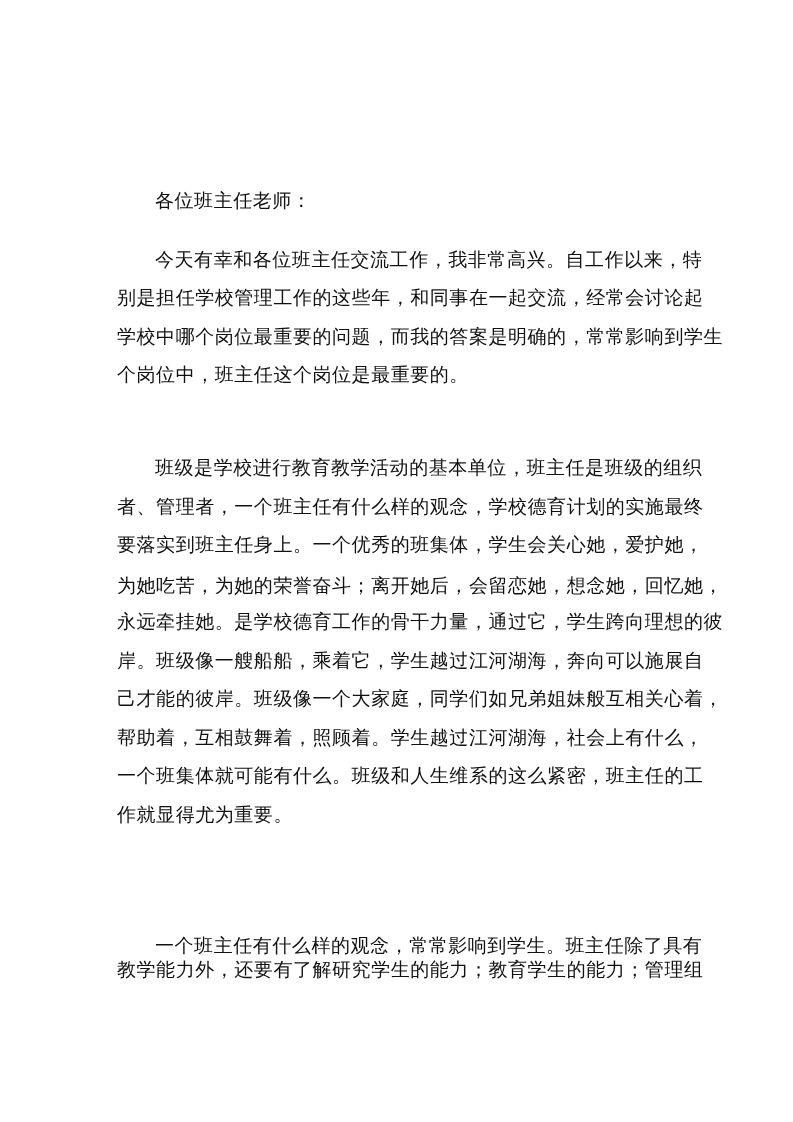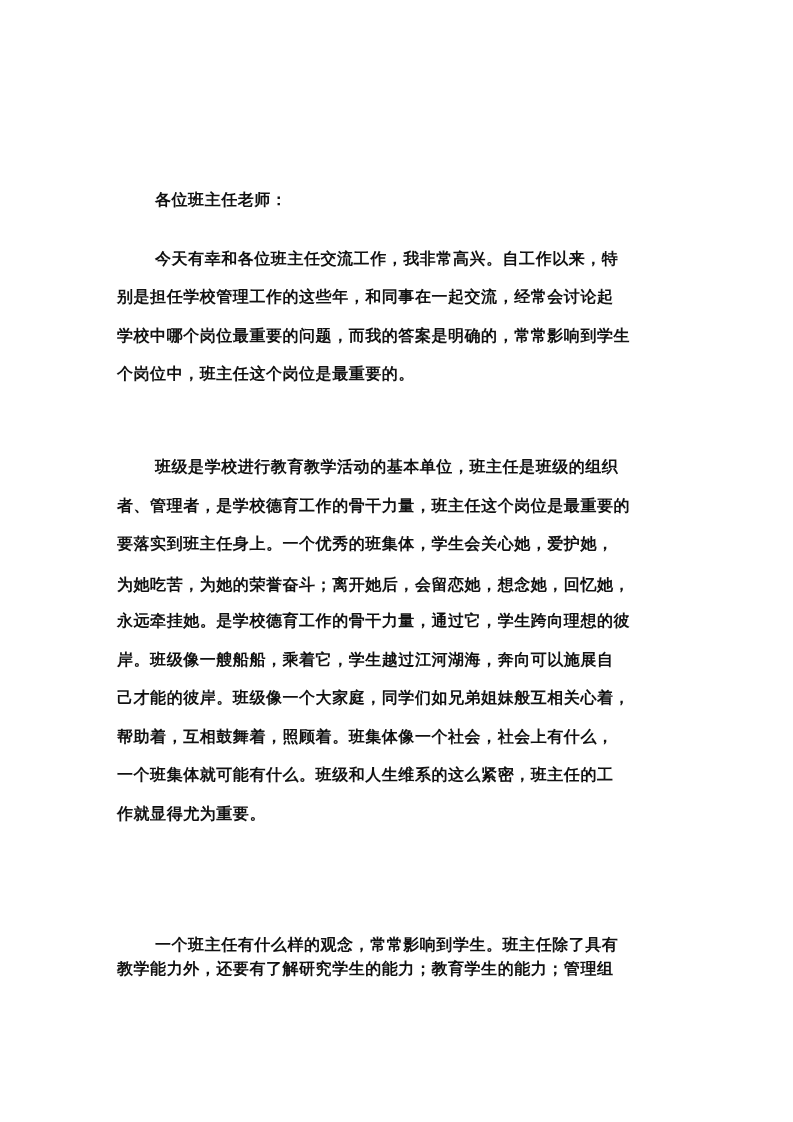--- a/index.html
+++ b/index.html
@@ -1,44 +1,44 @@
 <!DOCTYPE html>
 <html><head>
   <meta charset="utf-8">
   <style>
     html, body { margin: 0; padding: 0; background: #ffffff; }
     body { width: 793px; height: 1122px; position: relative; overflow: hidden;
            font-family: "DejaVu Serif", "Liberation Serif", serif; color: #111111; }
     .page { position: absolute; left: 117px; top: 0; width: 584px; }
-    .line { position: absolute; left: 0; white-space: nowrap; font-size: 16px; line-height: 24px;
-            letter-spacing: 0.55px; font-weight: bold; }
+    .line { position: absolute; left: 0; white-space: nowrap; font-size: 19px; line-height: 24px;
+            letter-spacing: 0.55px; }
     .indent { left: 38px; }
   </style>
 </head>
 <body>
 
 <div class="page">
   <div class="line indent" style="top:188px">各位班主任老师：</div>
 
   <div>
     <div class="line indent" style="top:247px">今天有幸和各位班主任交流工作，我非常高兴。自工作以来，特</div>
     <div class="line" style="top:285px">别是担任学校管理工作的这些年，和同事在一起交流，经常会讨论起</div>
     <div class="line" style="top:324px">学校中哪个岗位最重要的问题，而我的答案是明确的，常常影响到学生</div>
     <div class="line" style="top:362px">个岗位中，班主任这个岗位是最重要的。</div>
   </div>
 
   <div>
     <div class="line indent" style="top:455px">班级是学校进行教育教学活动的基本单位，班主任是班级的组织</div>
-    <div class="line" style="top:494px">者、管理者，是学校德育工作的骨干力量，班主任这个岗位是最重要的</div>
+    <div class="line" style="top:494px">者、管理者，一个班主任有什么样的观念，学校德育计划的实施最终</div>
     <div class="line" style="top:532px">要落实到班主任身上。一个优秀的班集体，学生会关心她，爱护她，</div>
     <div class="line" style="top:573px">为她吃苦，为她的荣誉奋斗；离开她后，会留恋她，想念她，回忆她，</div>
     <div class="line" style="top:609px">永远牵挂她。是学校德育工作的骨干力量，通过它，学生跨向理想的彼</div>
     <div class="line" style="top:648px">岸。班级像一艘船船，乘着它，学生越过江河湖海，奔向可以施展自</div>
     <div class="line" style="top:686px">己才能的彼岸。班级像一个大家庭，同学们如兄弟姐妹般互相关心着，</div>
-    <div class="line" style="top:725px">帮助着，互相鼓舞着，照顾着。班集体像一个社会，社会上有什么，</div>
+    <div class="line" style="top:725px">帮助着，互相鼓舞着，照顾着。学生越过江河湖海，社会上有什么，</div>
     <div class="line" style="top:763px">一个班集体就可能有什么。班级和人生维系的这么紧密，班主任的工</div>
     <div class="line" style="top:802px">作就显得尤为重要。</div>
   </div>
 
   <div>
     <div class="line indent" style="top:933px">一个班主任有什么样的观念，常常影响到学生。班主任除了具有</div>
     <div class="line" style="top:957px">教学能力外，还要有了解研究学生的能力；教育学生的能力；管理组</div>
   </div>
 </div>
 

